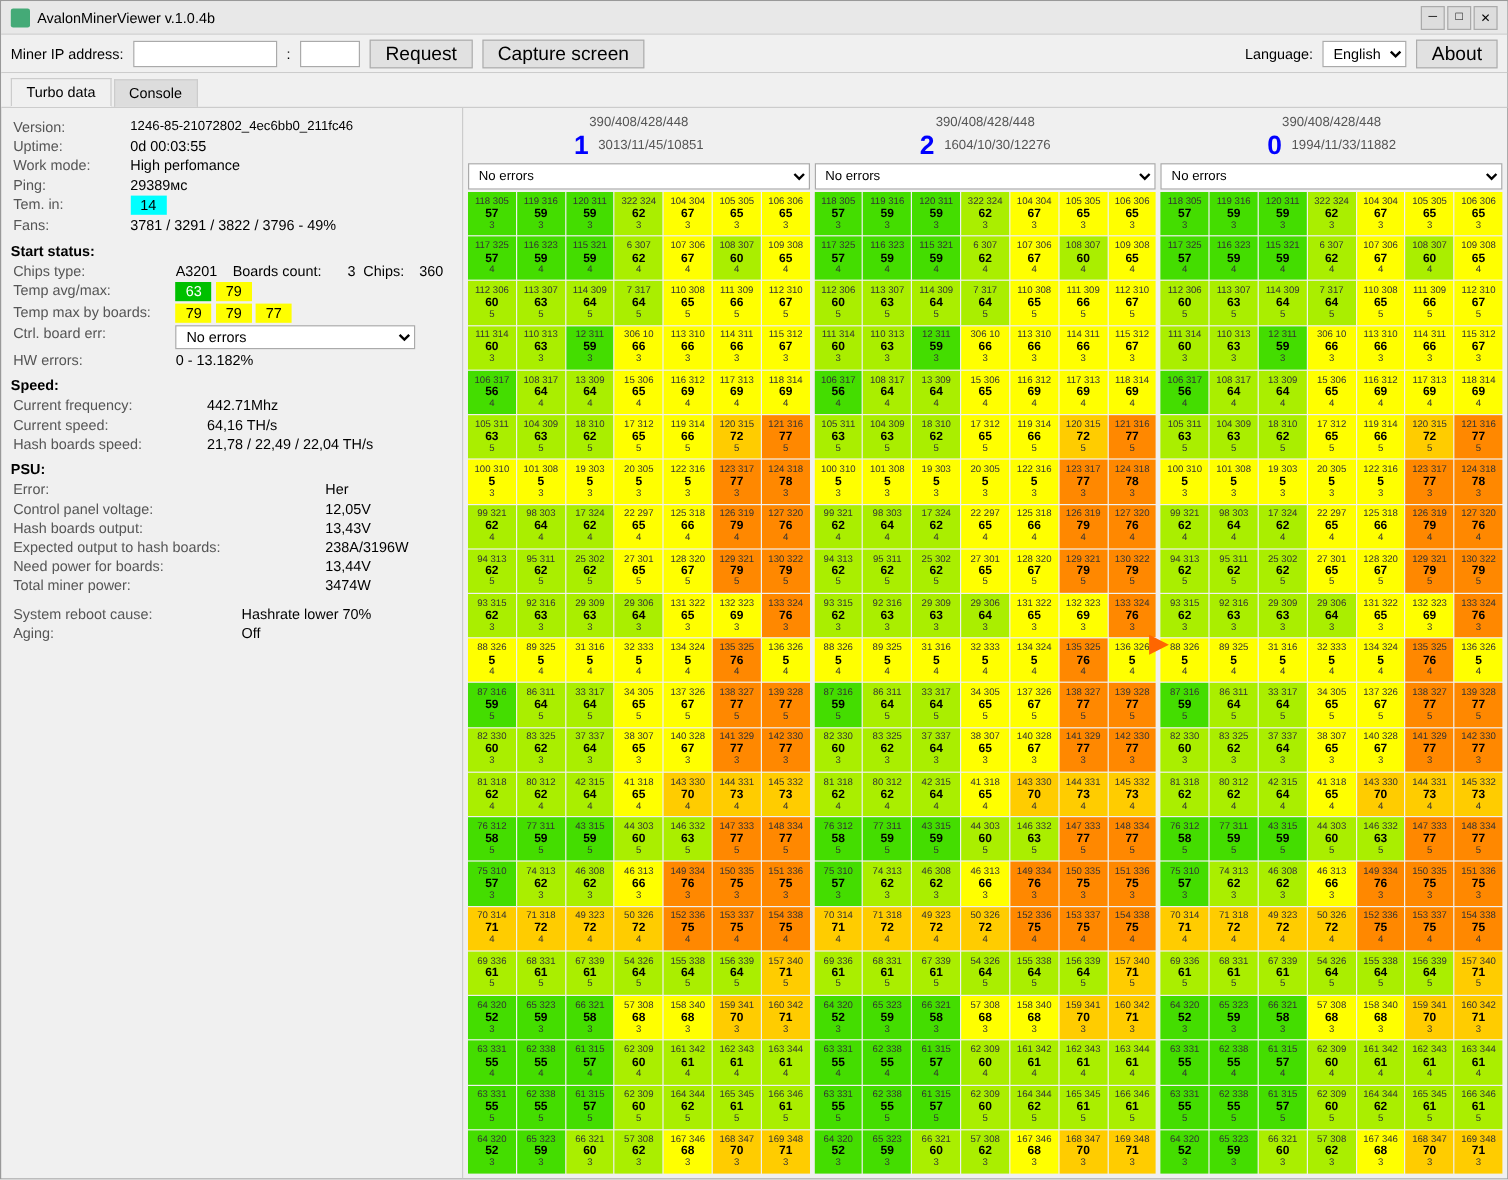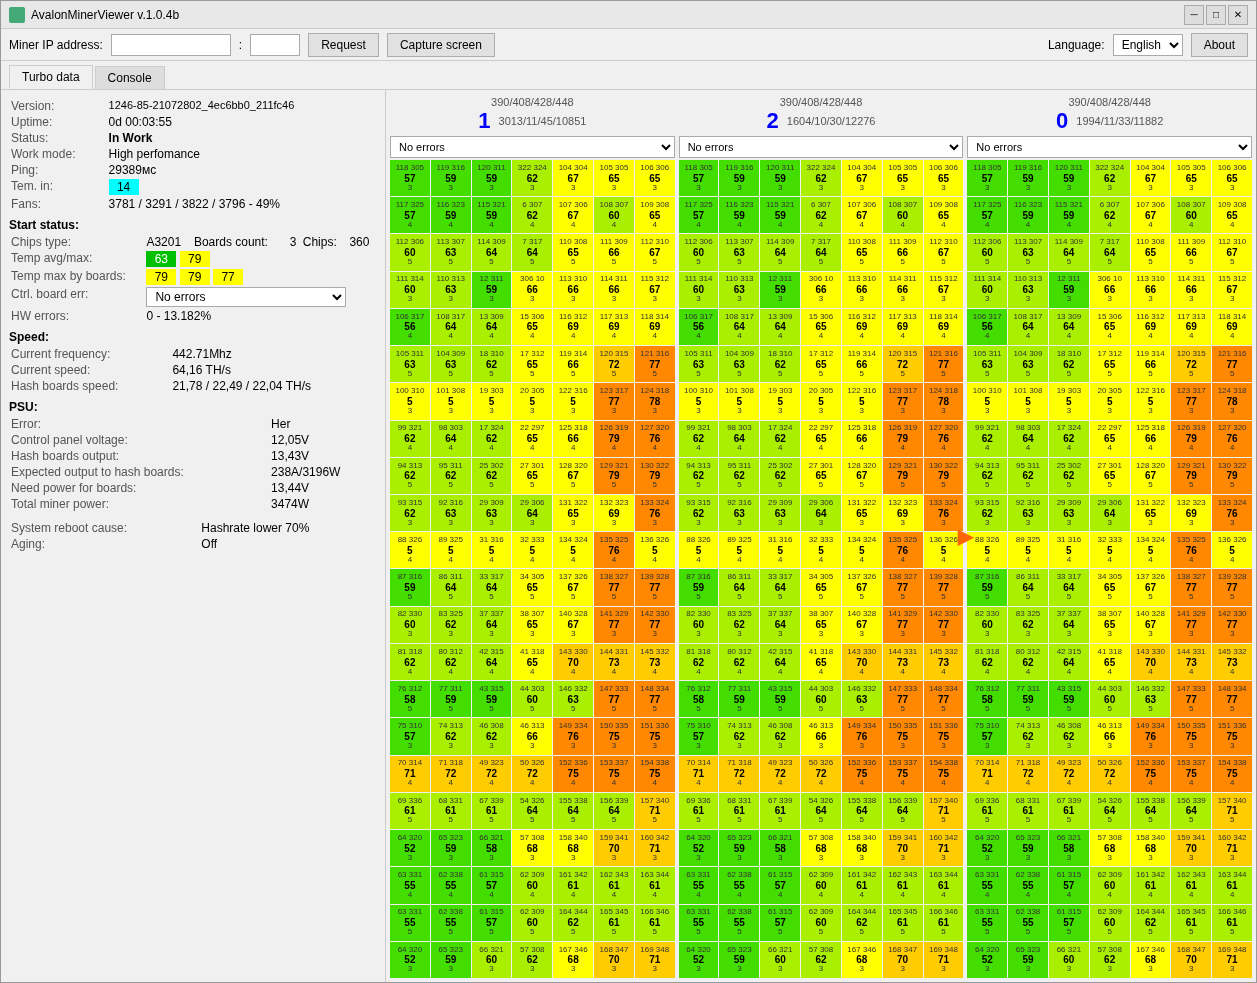--- a/index.html
+++ b/index.html
@@ -9,21 +9,21 @@
     
     .titlebar { background: #e8e8e8; padding: 4px 8px; display: flex; align-items: center; justify-content: space-between; border-bottom: 1px solid #ccc; height: 28px; }
     .titlebar-left { display: flex; align-items: center; gap: 6px; font-size: 12px; font-weight: normal; }
     .titlebar-icon { width: 16px; height: 16px; background: #4a7; border-radius: 2px; }
     .titlebar-controls { display: flex; gap: 2px; }
     .titlebar-btn { width: 20px; height: 20px; background: #ddd; border: 1px solid #aaa; cursor: pointer; font-size: 10px; display: flex; align-items: center; justify-content: center; }
     
     .toolbar { background: #f0f0f0; padding: 4px 8px; display: flex; align-items: center; gap: 8px; border-bottom: 1px solid #ccc; height: 32px; }
     .toolbar2 { background: #f0f0f0; padding: 4px 8px; display: flex; align-items: center; gap: 8px; border-bottom: 1px solid #ccc; height: 32px; }
     
-    .btn { background: #e1e1e1; border: 1px solid #adadad; padding: 3px 12px; cursor: pointer; font-size: 12px; height: 24px; }
+    .btn { background: #e1e1e1; border: 1px solid #adadad; padding: 3px 12px; cursor: pointer; font-size: 16px; height: 24px; }
     
     input[type=text] { border: 1px solid #aaa; padding: 2px 4px; height: 22px; font-size: 12px; background: white; }
     
     .lang-select { border: 1px solid #aaa; padding: 2px 4px; height: 22px; font-size: 12px; background: white; }
     
     .tabs { display: flex; align-items: flex-end; padding: 4px 8px 0; gap: 2px; background: #f0f0f0; border-bottom: 1px solid #ccc; }
     .tab { padding: 4px 12px; border: 1px solid #ccc; border-bottom: none; background: #ddd; cursor: pointer; font-size: 12px; }
     .tab.active { background: #f0f0f0; border-bottom: 1px solid #f0f0f0; }
     
     .main-content { display: flex; flex: 1; overflow: hidden; }
@@ -115,24 +115,20 @@
     <div class="left-panel">
       <table>
         <tbody>
             <tr>
           <td>Version:</td>
           <td style="font-size:11px;">1246-85-21072802_4ec6bb0_211fc46</td>
         </tr>
         <tr>
           <td>Uptime:</td>
           <td>0d 00:03:55</td>
-        </tr>
-        <tr>
-          <td>Status:</td>
-          <td><span class="bold">In Work</span></td>
         </tr>
         <tr>
           <td>Work mode:</td>
           <td class="bold">High perfomance</td>
         </tr>
         <tr>
           <td>Ping:</td>
           <td class="bold">29389мс</td>
         </tr>
         <tr>

